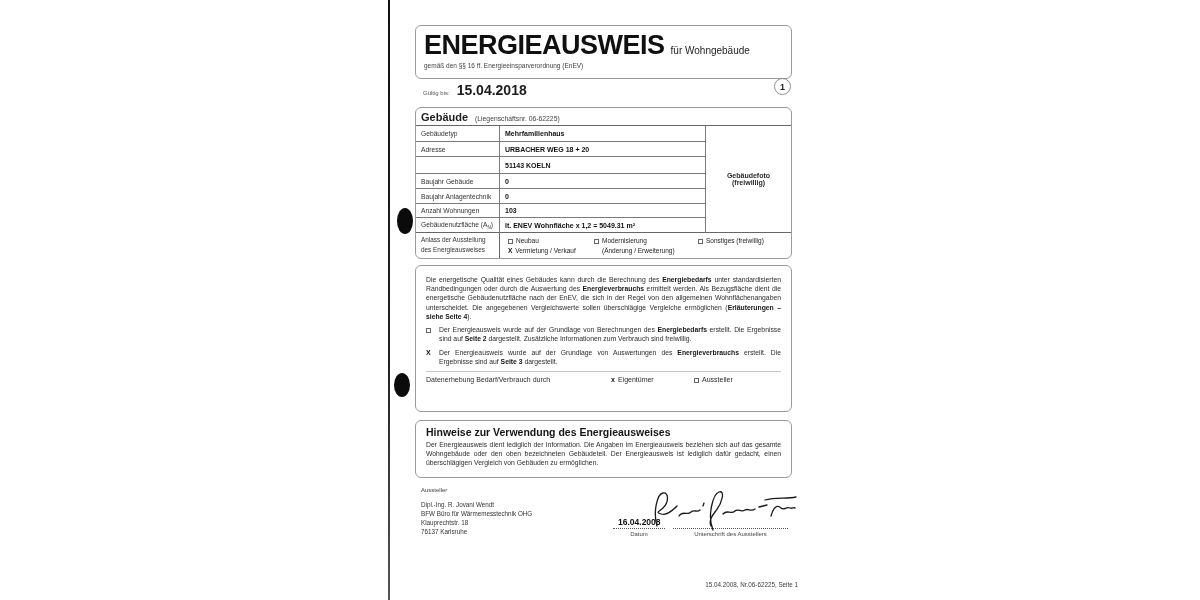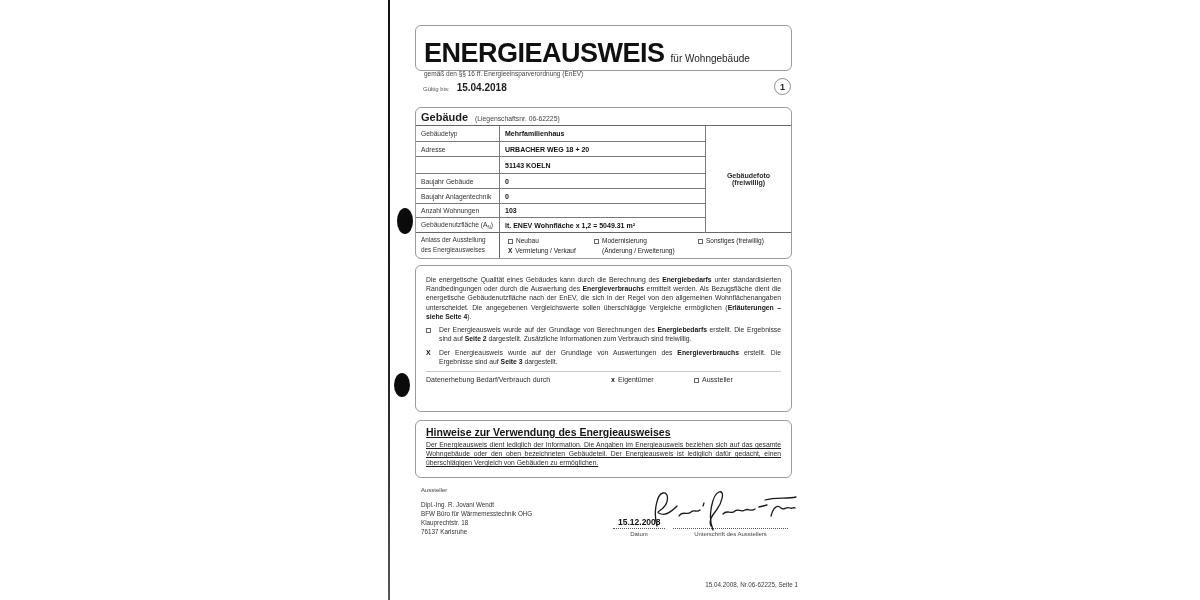--- a/index.html
+++ b/index.html
@@ -11,29 +11,29 @@
                background:linear-gradient(180deg,#111 0%,#222 60%,#555 100%); }
   .hole { position:absolute; background:#0b0b0b; border-radius:50%; }
   .hole-1 { left:397px; top:208px; width:16px; height:26px; }
   .hole-2 { left:394px; top:373px; width:16px; height:24px; }
 
   .doc { position:absolute; left:415px; top:0; width:377px; height:600px; font-size:7px; }
 
   .box { border:1px solid #9b9b9b; border-radius:6px; background:#fff; }
 
   
-  .hdr-box { position:absolute; top:25px; left:0; width:377px; height:46px; padding:12px 8px 0 8px; }
+  .hdr-box { position:absolute; top:25px; left:0; width:377px; height:54px; padding:4px 8px 0 8px; }
   .hdr-line1 { display:flex; align-items:baseline; }
   .hdr-title { font-size:27px; font-weight:bold; letter-spacing:-0.5px; color:#101010; }
   .hdr-sub { font-size:10px; font-weight:normal; margin-left:6px; }
   .hdr-law { font-size:6.5px; color:#444; margin-top:1px; }
 
   .valid-row { position:absolute; top:82px; left:8px; }
   .valid-lbl { font-size:6px; color:#555; margin-right:5px; }
-  .valid-date { font-size:10px; font-weight:bold;text-align:right; }
+  .valid-date { font-size:14px; font-weight:bold;text-align:right; }
   .page-circle { position:absolute; top:78px; left:359px; width:17px; height:17px; border:1px solid #8d8d8d;
                  border-radius:50%; text-align:center; line-height:16px; font-size:9px; font-weight:bold; color:#222; }
 
   
   .geb-box { position:absolute; top:107px; left:0; width:377px; height:152px; overflow:hidden; }
   .g-head { height:18px; border-bottom:1px solid #666; padding:3px 0 0 5px; }
   .g-title { font-size:11px; font-weight:bold; }
   .g-lieg { font-size:6.8px; color:#444; margin-left:5px; }
   .g-body { position:relative; height:107px; border-bottom:1px solid #666; }
   .g-table { width:290px; }
@@ -60,21 +60,21 @@
   .h-intro { margin-top:2px; font-size:6.8px; line-height:1.36; color:#2c2c2c; text-align:justify; }
   .b { font-weight:bold; color:#151515; }
   .h-item { display:flex; margin-top:4px; }
   .h-mark { width:13px; flex:none; padding-top:1px; }
   .h-text { flex:1; font-size:6.8px; line-height:1.36; color:#2c2c2c; text-align:justify; }
   .daten-row { margin-top:5px; border-top:1px solid #c9c9c9; padding-top:4px; position:relative; height:14px; font-size:7px; color:#2c2c2c; }
   .daten-opt1 { position:absolute; left:185px; top:4px; }
   .daten-opt2 { position:absolute; left:268px; top:4px; }
 
   
-  .h2-box { position:absolute; top:420px; left:0; width:377px; height:58px; padding:5px 10px 0 10px; overflow:hidden;text-decoration:underline; }
+  .h2-box { position:absolute; top:420px; left:0; width:377px; height:58px; padding:5px 10px 0 10px; overflow:hidden; }
   .h2-text { margin-top:2px; font-size:6.8px; line-height:1.36; color:#2c2c2c; text-align:justify; }
 
   
   .iss-label { position:absolute; top:487px; left:6px; font-size:6px; color:#444; }
   .iss-block { position:absolute; top:500px; left:6px; font-size:6.3px; line-height:1.45; color:#333; }
   .sig-date { position:absolute; top:517px; left:203px; font-size:8.5px; font-weight:bold; color:#111; }
   .dotline { position:absolute; border-bottom:1px dotted #555; }
   .date-line { top:528px; left:198px; width:52px; }
   .sig-line { top:528px; left:258px; width:115px; }
   .under-lbl { position:absolute; top:531px; font-size:6px; color:#444; text-align:center; }
@@ -196,21 +196,21 @@
     </div>
 
     <div class="iss-label">Aussteller</div>
     <div class="iss-block">
       <div>Dipl.-Ing. R. Jovani Wendt</div>
       <div>BFW Büro für Wärmemesstechnik OHG</div>
       <div>Klauprechtstr. 18</div>
       <div>76137 Karlsruhe</div>
     </div>
 
-    <div class="sig-date">15.12.2008</div>
+    <div class="sig-date">16.04.2008</div>
     <div class="dotline date-line"></div>
     <div class="under-lbl date-lbl">Datum</div>
     <div class="dotline sig-line"></div>
     <div class="under-lbl sig-lbl">Unterschrift des Ausstellers</div>
     <svg class="sig-svg" viewBox="0 0 150 48">
       <g fill="none" stroke="#1a1a1a" stroke-width="1.3" stroke-linecap="round">
         <path d="M10,40 C6,26 10,8 16,7 C22,6 22,16 16,22 C12,26 8,26 14,28 C20,30 26,24 30,20"></path>
         <path d="M32,30 C36,24 40,30 44,26 C47,23 50,27 53,24"></path>
         <path d="M56,20 L57,17"></path>
         <path d="M66,44 C60,30 66,8 72,6 C78,4 76,16 68,26 C64,31 62,36 64,40"></path>

